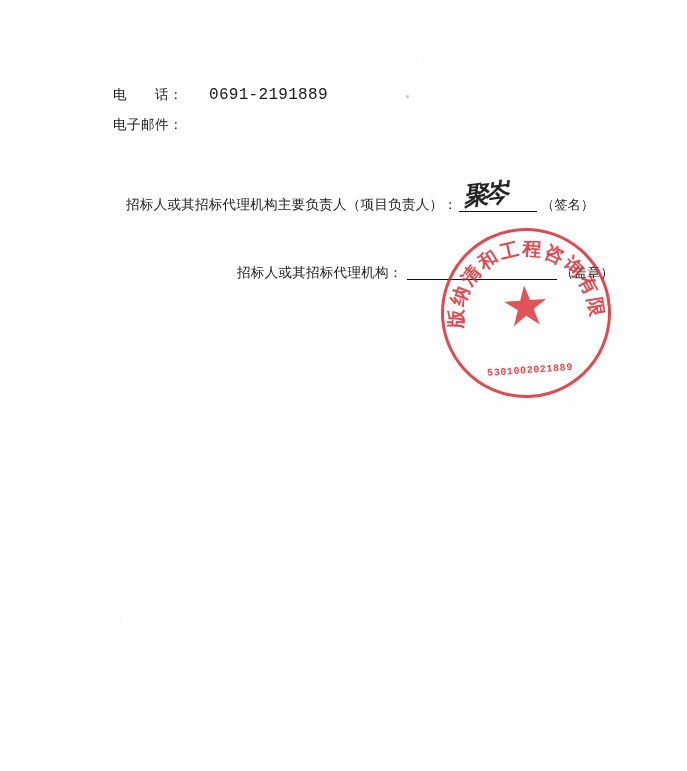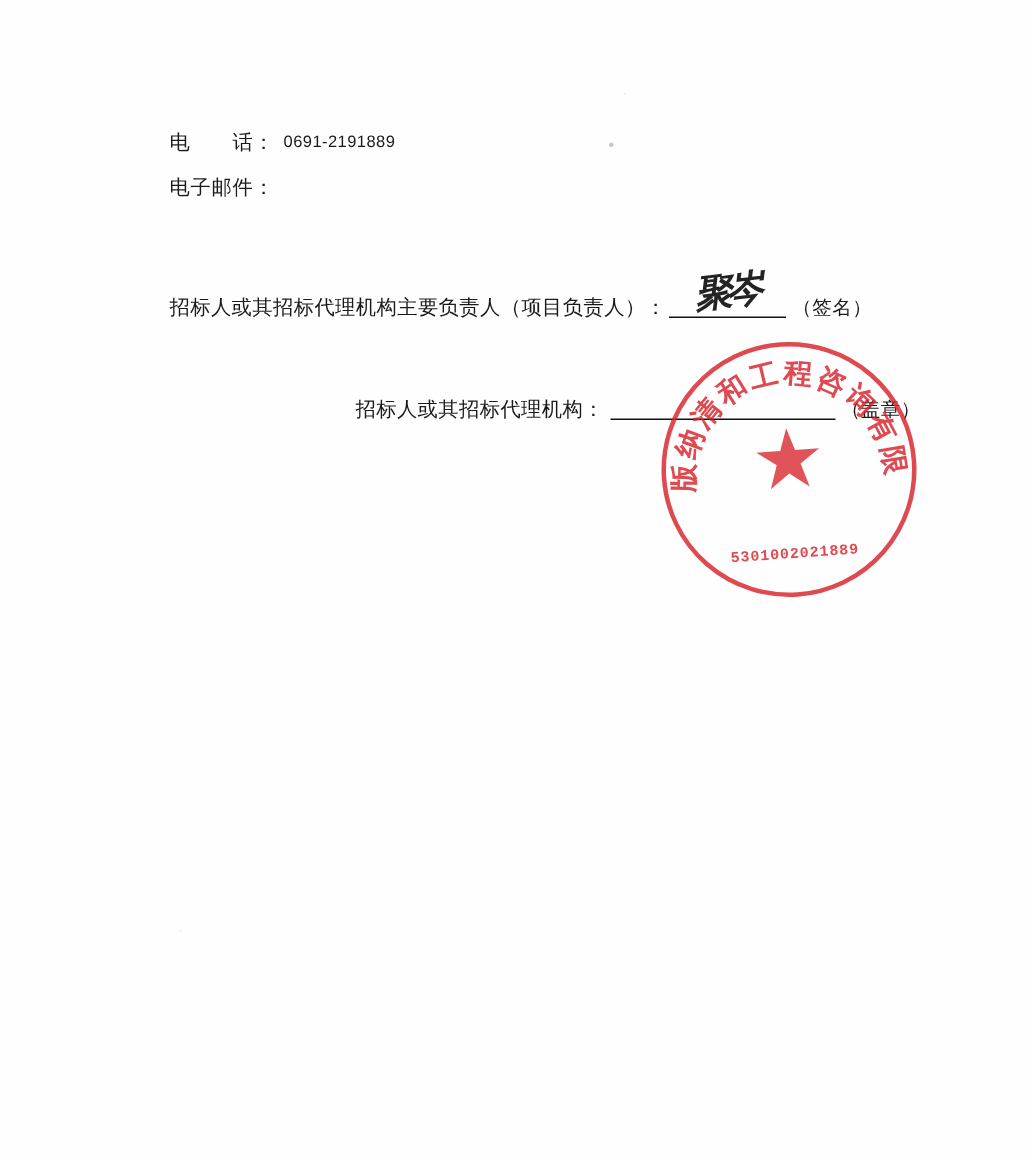--- a/index.html
+++ b/index.html
@@ -38,37 +38,38 @@
     left: 113px;
     top: 80px;
     font-size: 13.5px;
     line-height: 30px;
     letter-spacing: .2px;
   }
   .contact-row {
     display: flex;
     align-items: flex-end;
     white-space: pre;
+    gap: 20px;
   }
   .contact-label {
     display: inline-block;
     width: 76px;
     font-family: "Liberation Serif", serif;
     font-size: 13.5px;
     letter-spacing: .5px;
   }
   .contact-value {
-    font-family: Liberation Sans, sans-serif;
-    font-size: 11px;
+    font-family: Liberation Mono, monospace;
+    font-size: 16px;
     letter-spacing: .3px;
   }
 
   .sig-line-1 {
     position: absolute;
-    left: 113px;
+    left: 126px;
     top: 196px;
     font-size: 13.5px;
     white-space: nowrap;
     letter-spacing: .3px;
   }
   .sig-line-2 {
     position: absolute;
     left: 237px;
     top: 264px;
     font-size: 13.5px;

